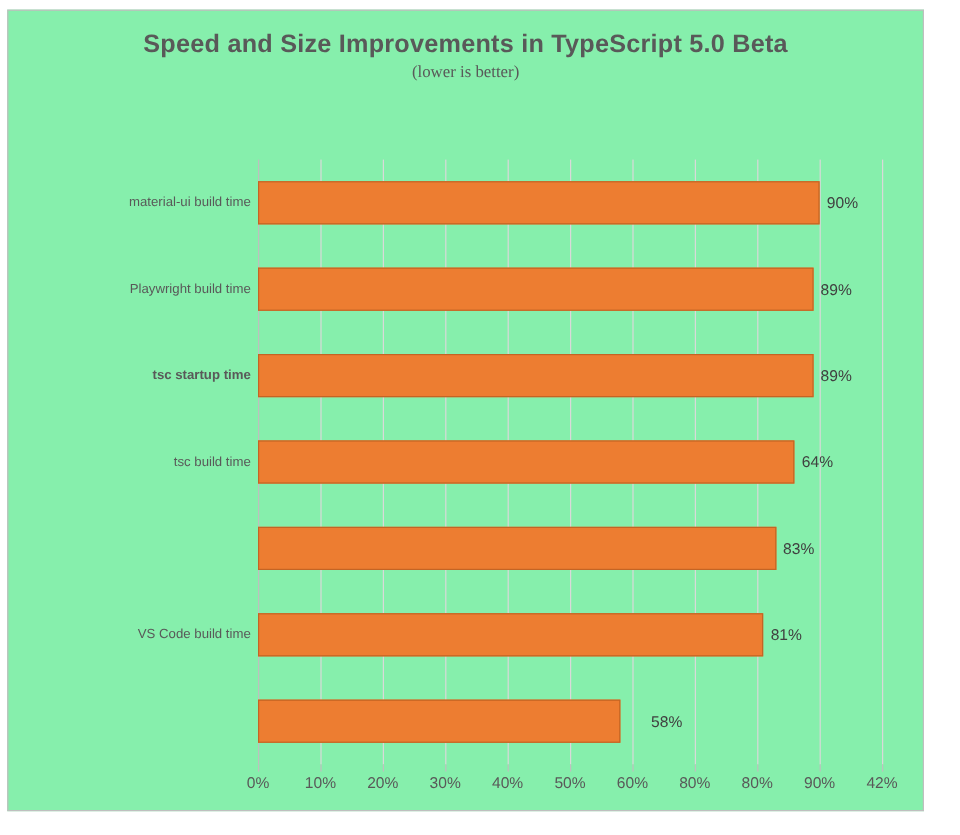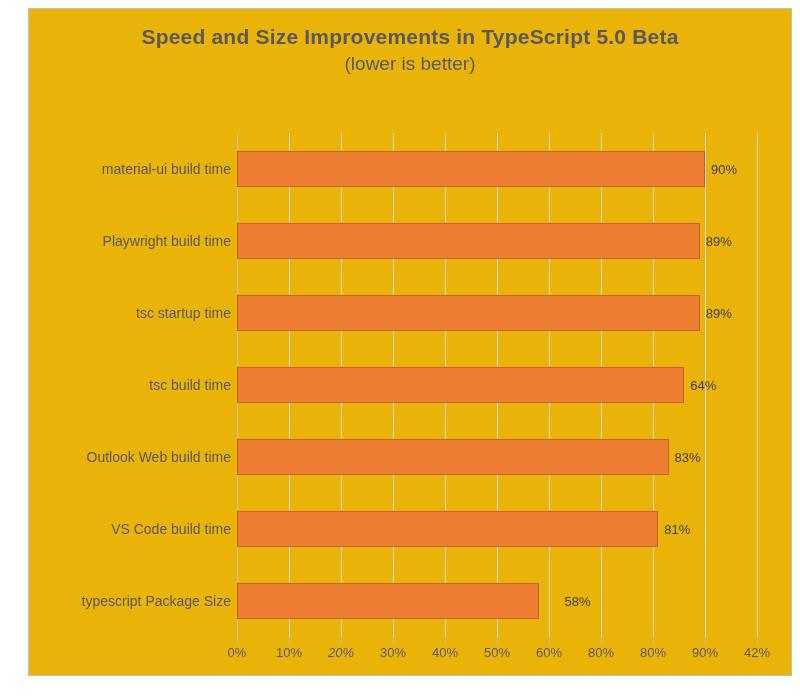--- a/index.html
+++ b/index.html
@@ -5,42 +5,43 @@
     * { box-sizing: border-box; margin: 0; padding: 0; }
     body {
       font-family: "Segoe UI", Arial, sans-serif;
       background: #fff;
       width: 800px;
       height: 696px;
       position: relative;
     }
     .chart-container {
       position: absolute;
-      left: 28px;
+      left: 6px;
       top: 8px;
       width: 764px;
       height: 668px;
       border: 1px solid #bfbfbf;
-      background: #eab308;
+      background: #86efac;
     }
     .title-area {
       text-align: center;
       padding-top: 14px;
     }
     .title-line {
       font-size: 21px;
       font-weight: 700;
       color: #595959;
       line-height: 1.35;
       letter-spacing: 0.2px;
     }
     .subtitle {
-      font-size: 19px;
+      font-size: 14px;
       color: #595959;
       margin-top: 2px;
+      font-family: Liberation Serif, serif;
     }
     .plot-area {
       position: absolute;
       left: 208px;
       top: 124px;
       width: 520px;
       height: 504px;
     }
     .gridline {
       position: absolute;
@@ -90,21 +91,21 @@
       top: 50%;
       transform: translateY(-50%);
       font-size: 13px;
       color: #404040;
       white-space: nowrap;
     }
     .cat-label {
       position: absolute;
       right: 560px; 
       text-align: right;
-      font-size: 14px;
+      font-size: 11px;
       color: #595959;
       white-space: nowrap;
       transform: translateY(-50%);
     }
   </style>
 </head>
 <body>
 
 <div class="chart-container">
   <div class="title-area">
@@ -115,21 +116,21 @@
   <div class="plot-area">
 
     <div class="axis-line"></div>
   <div class="xaxis-tick" style="left: 0px;"></div>
       <div class="xaxis-label" style="left: 0px;">0%</div>
       <div class="gridline" style="left: 52px;"></div>
       <div class="xaxis-tick" style="left: 52px;"></div>
       <div class="xaxis-label" style="left: 52px;">10%</div>
       <div class="gridline" style="left: 104px;"></div>
       <div class="xaxis-tick" style="left: 104px;"></div>
-      <div class="xaxis-label" style="left: 104px; font-style: italic;">20%</div>
+      <div class="xaxis-label" style="left: 104px;">20%</div>
       <div class="gridline" style="left: 156px;"></div>
       <div class="xaxis-tick" style="left: 156px;"></div>
       <div class="xaxis-label" style="left: 156px;">30%</div>
       <div class="gridline" style="left: 208px;"></div>
       <div class="xaxis-tick" style="left: 208px;"></div>
       <div class="xaxis-label" style="left: 208px;">40%</div>
       <div class="gridline" style="left: 260px;"></div>
       <div class="xaxis-tick" style="left: 260px;"></div>
       <div class="xaxis-label" style="left: 260px;">50%</div>
       <div class="gridline" style="left: 312px;"></div>
@@ -171,18 +172,16 @@
         <div class="bar" style="width: 421.2px;"></div>
         <div class="bar-value" style="left: 427.2px;">81%</div>
       </div>
       <div class="bar-row" style="top: 450px; height: 36px;">
         <div class="bar" style="width: 301.6px;"></div>
         <div class="bar-value" style="left: 307.6px; padding-left: 20px;">58%</div>
       </div>
     </div>
 <div class="cat-label" style="top: 160px;">material-ui build time</div>
     <div class="cat-label" style="top: 232px;">Playwright build time</div>
-    <div class="cat-label" style="top: 304px;">tsc startup time</div>
+    <div class="cat-label" style="top: 304px; font-weight: bold;">tsc startup time</div>
     <div class="cat-label" style="top: 376px;">tsc build time</div>
-    <div class="cat-label" style="top: 448px;">Outlook Web build time</div>
     <div class="cat-label" style="top: 520px;">VS Code build time</div>
-    <div class="cat-label" style="top: 592px;">typescript Package Size</div>
   </div>
 
 </body></html>

